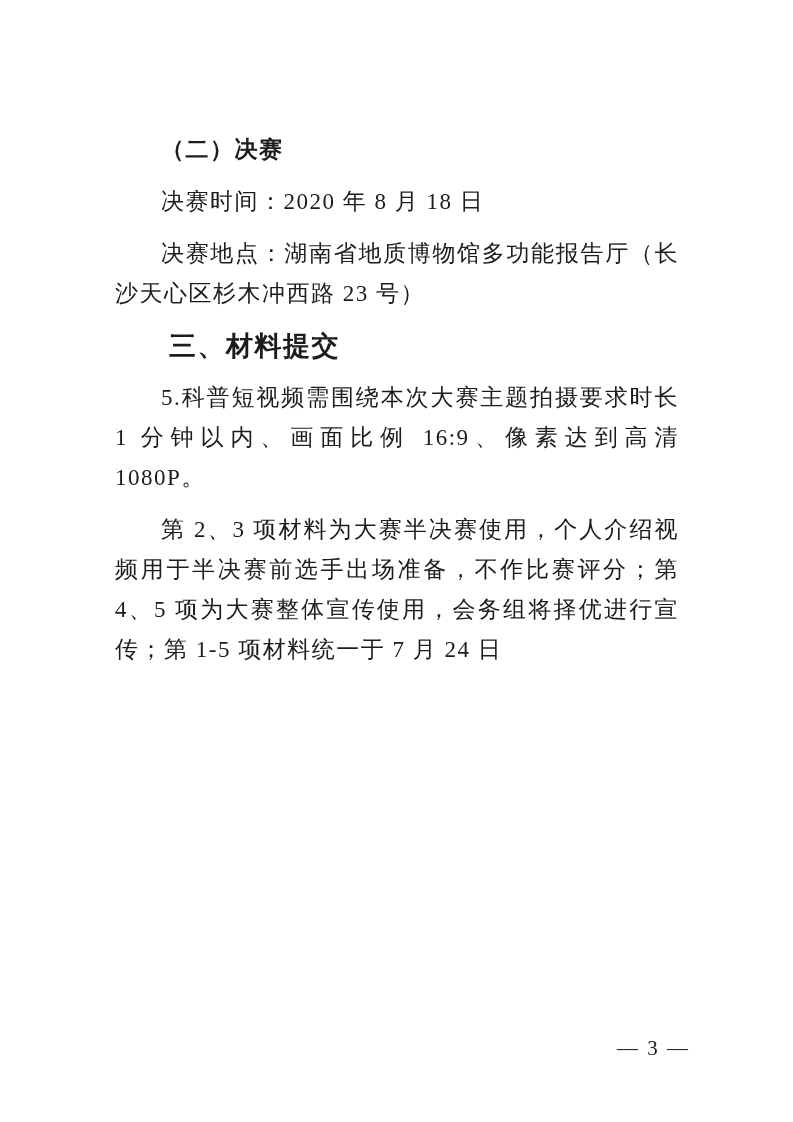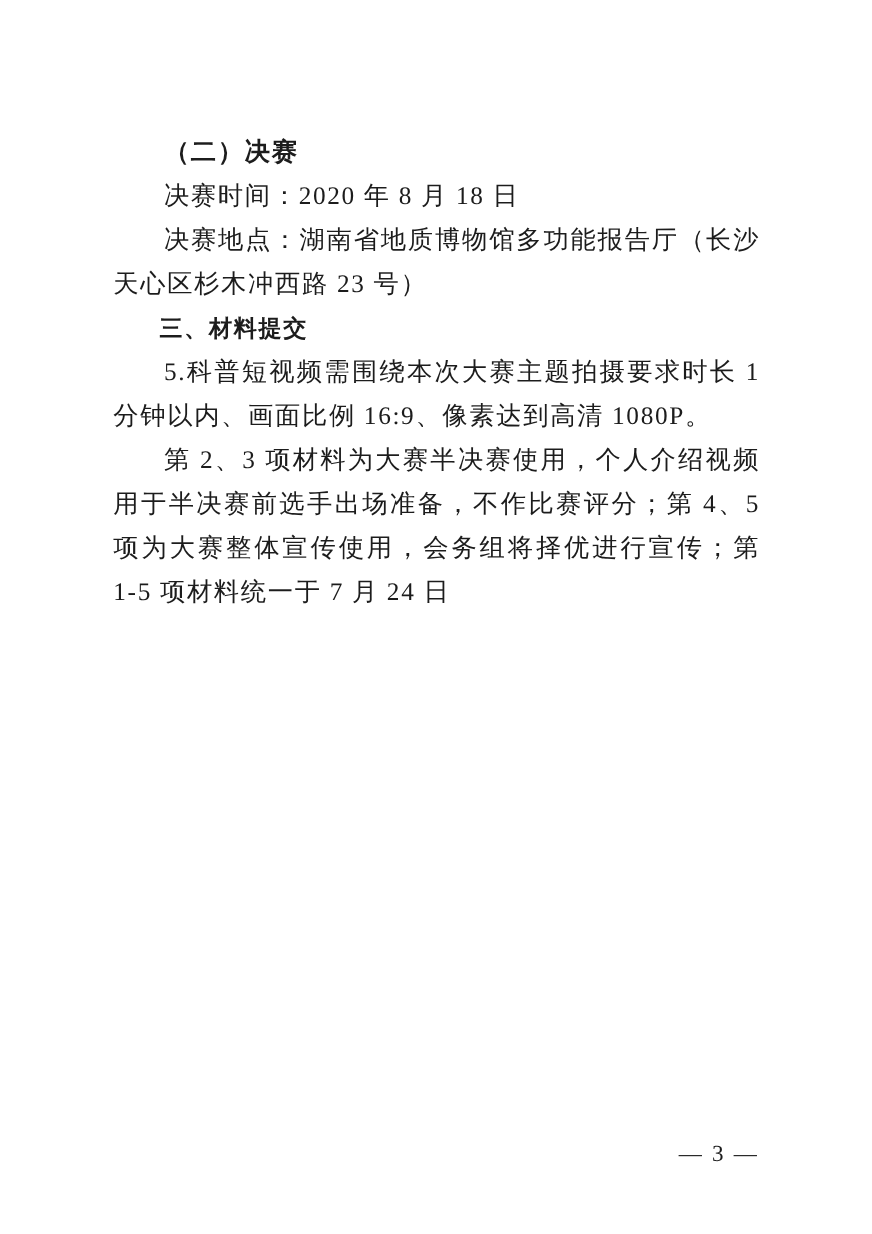--- a/index.html
+++ b/index.html
@@ -20,34 +20,34 @@
     position: absolute;
     left: 103px;
     top: 118px;
     width: 588px;
     font-size: 23px;
     line-height: 40px;
     text-align: justify;
     letter-spacing: 1.5px;
   }
   .para {
-    margin: 0;
+    margin: 12px;
     text-indent: 2em;
   }
   .heading {
-    margin: 0;
+    margin: 12px;
     text-indent: 2em;
     font-weight: bold;
   }
   .heading-serif {
     font-family: "Liberation Serif", "DejaVu Serif", serif;
   }
   .heading-hei {
-    font-family: Liberation Serif, serif;
-    font-size: 21px;
+    font-family: Liberation Sans, sans-serif;
+    font-size: 27px;
   }
   .footer {
     position: absolute;
     top: 1036px;
     right: 103px;
     font-size: 21px;
     line-height: 24px;
     letter-spacing: 2px;
     color: #1c1c1c;
     font-family: "Liberation Serif", "DejaVu Serif", serif;

